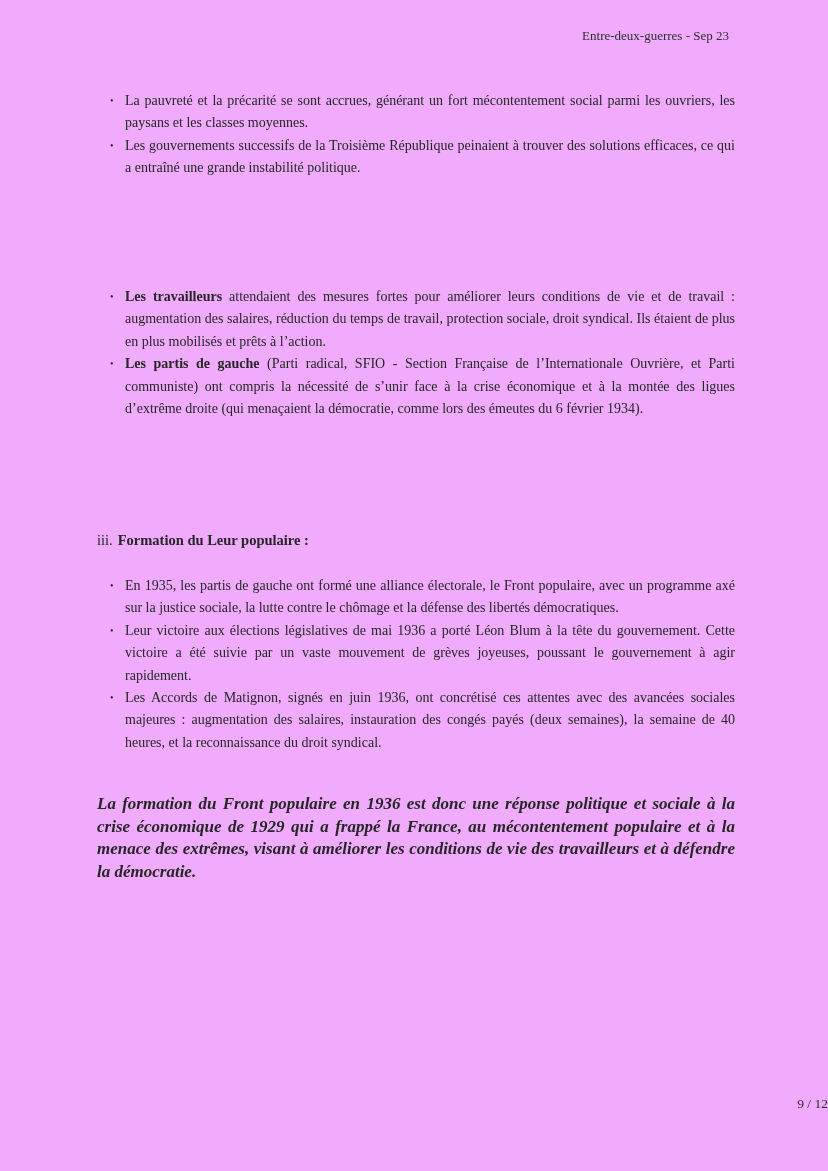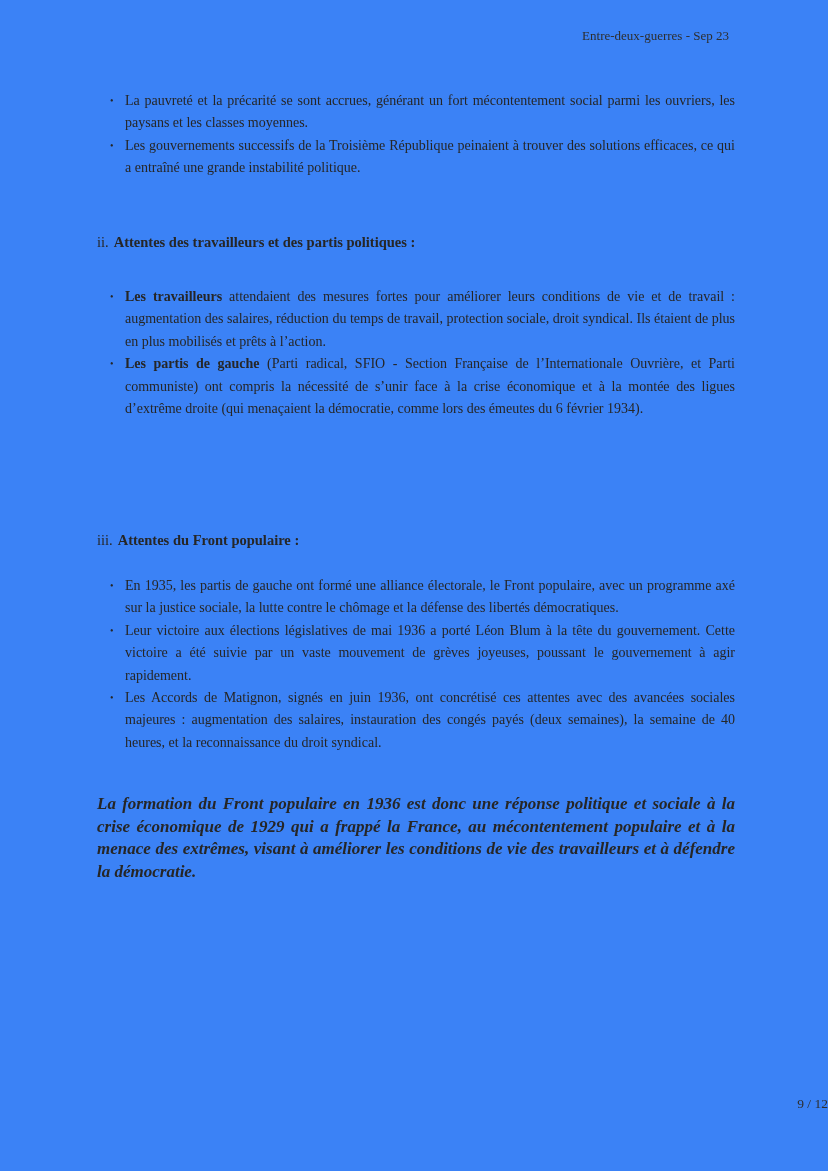--- a/index.html
+++ b/index.html
@@ -1,20 +1,20 @@
 <!DOCTYPE html>
 <html><head>
 <meta charset="utf-8">
 <style>
   html, body { margin: 0; padding: 0; background: #ffffff; }
   .page {
     position: relative;
     width: 828px;
     height: 1171px;
-    background: #3b82f6;
+    background: #f0abfc;
     font-family: "Liberation Serif", "DejaVu Serif", serif;
     color: #262626;
     overflow: hidden;
   }
   .running-header {
     position: absolute;
     top: 28px;
     right: 99px;
     font-size: 13px;
     color: #2e2e2e;
@@ -75,33 +75,30 @@
 
   <div class="running-header">Entre-deux-guerres - Sep 23</div>
 
   <div class="content-block" style="top: 90px;">
     <ul class="doc-list">
       <li><span>La pauvreté et la précarité se sont accrues, générant un fort mécontentement social parmi les ouvriers, les paysans et les classes moyennes.</span></li>
       <li><span>Les gouvernements successifs de la Troisième République peinaient à trouver des solutions efficaces, ce qui a entraîné une grande instabilité politique.</span></li>
     </ul>
   </div>
 
-  <div class="content-block" style="top: 231px;">
-    <h3 class="section-heading"><span class="numeral">ii.</span><strong>Attentes des travailleurs et des partis politiques :</strong></h3>
-  </div>
 
   <div class="content-block" style="top: 286px;">
     <ul class="doc-list">
       <li><span class="lead">Les travailleurs</span><span> attendaient des mesures fortes pour améliorer leurs conditions de vie et de travail : augmentation des salaires, réduction du temps de travail, protection sociale, droit syndical. Ils étaient de plus en plus mobilisés et prêts à l’action.</span></li>
       <li><span class="lead">Les partis de gauche</span><span> (Parti radical, SFIO - Section Française de l’Internationale Ouvrière, et Parti communiste) ont compris la nécessité de s’unir face à la crise économique et à la montée des ligues d’extrême droite (qui menaçaient la démocratie, comme lors des émeutes du 6 février 1934).</span></li>
     </ul>
   </div>
 
   <div class="content-block" style="top: 529px;">
-    <h3 class="section-heading"><span class="numeral">iii.</span><strong>Attentes du Front populaire :</strong></h3>
+    <h3 class="section-heading"><span class="numeral">iii.</span><strong>Formation du Leur populaire :</strong></h3>
   </div>
 
   <div class="content-block" style="top: 575px;">
     <ul class="doc-list">
       <li><span>En 1935, les partis de gauche ont formé une alliance électorale, le Front populaire, avec un programme axé sur la justice sociale, la lutte contre le chômage et la défense des libertés démocratiques.</span></li>
       <li><span>Leur victoire aux élections législatives de mai 1936 a porté Léon Blum à la tête du gouvernement. Cette victoire a été suivie par un vaste mouvement de grèves joyeuses, poussant le gouvernement à agir rapidement.</span></li>
       <li><span>Les Accords de Matignon, signés en juin 1936, ont concrétisé ces attentes avec des avancées sociales majeures : augmentation des salaires, instauration des congés payés (deux semaines), la semaine de 40 heures, et la reconnaissance du droit syndical.</span></li>
     </ul>
   </div>
 

